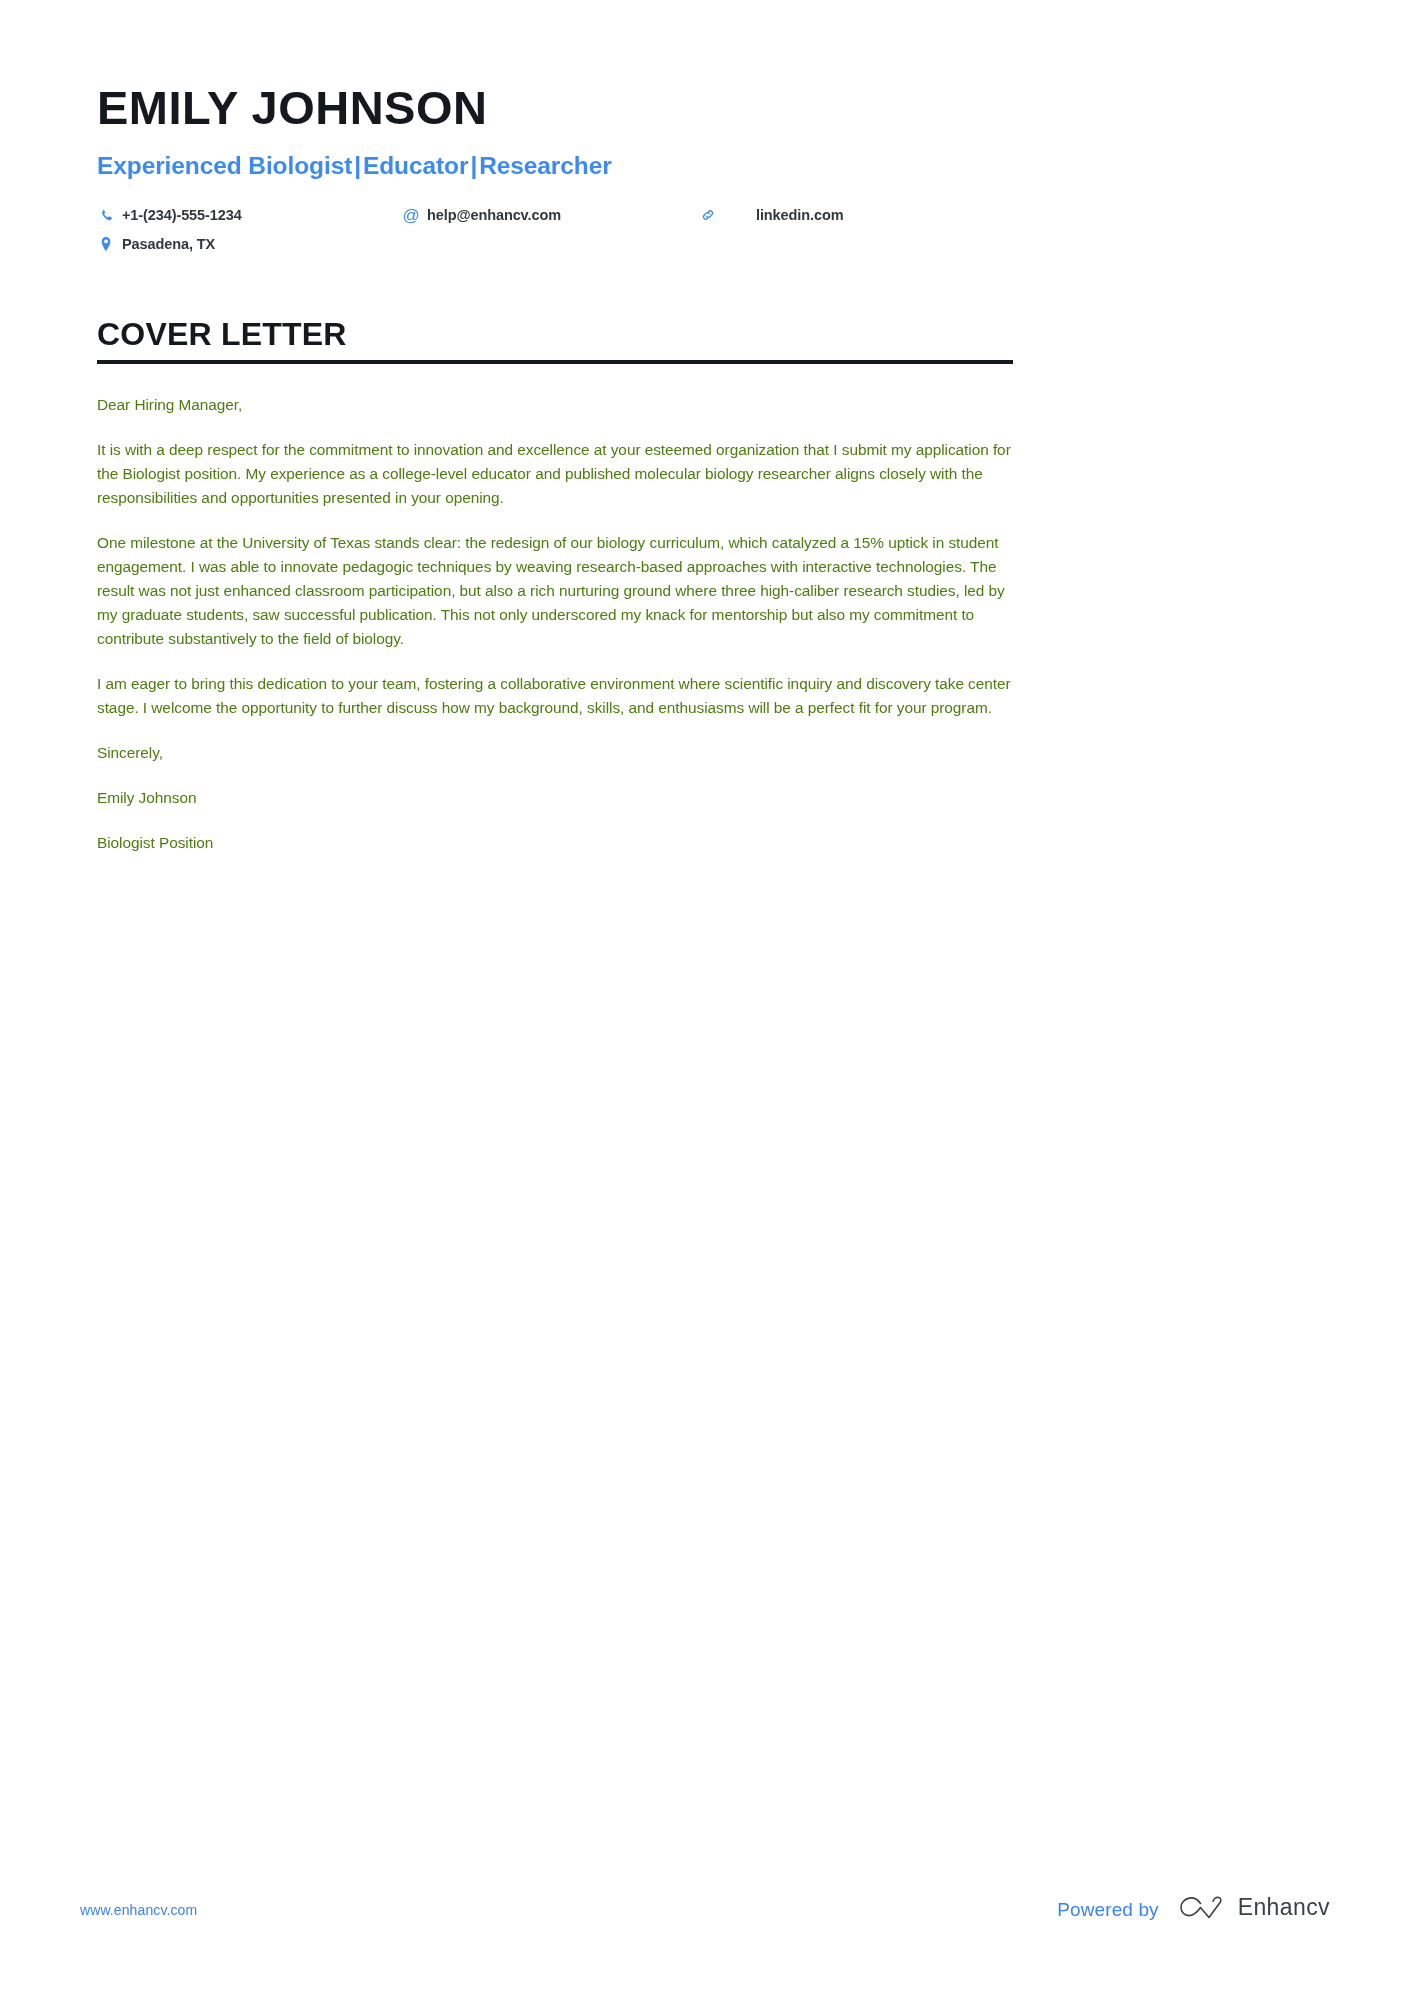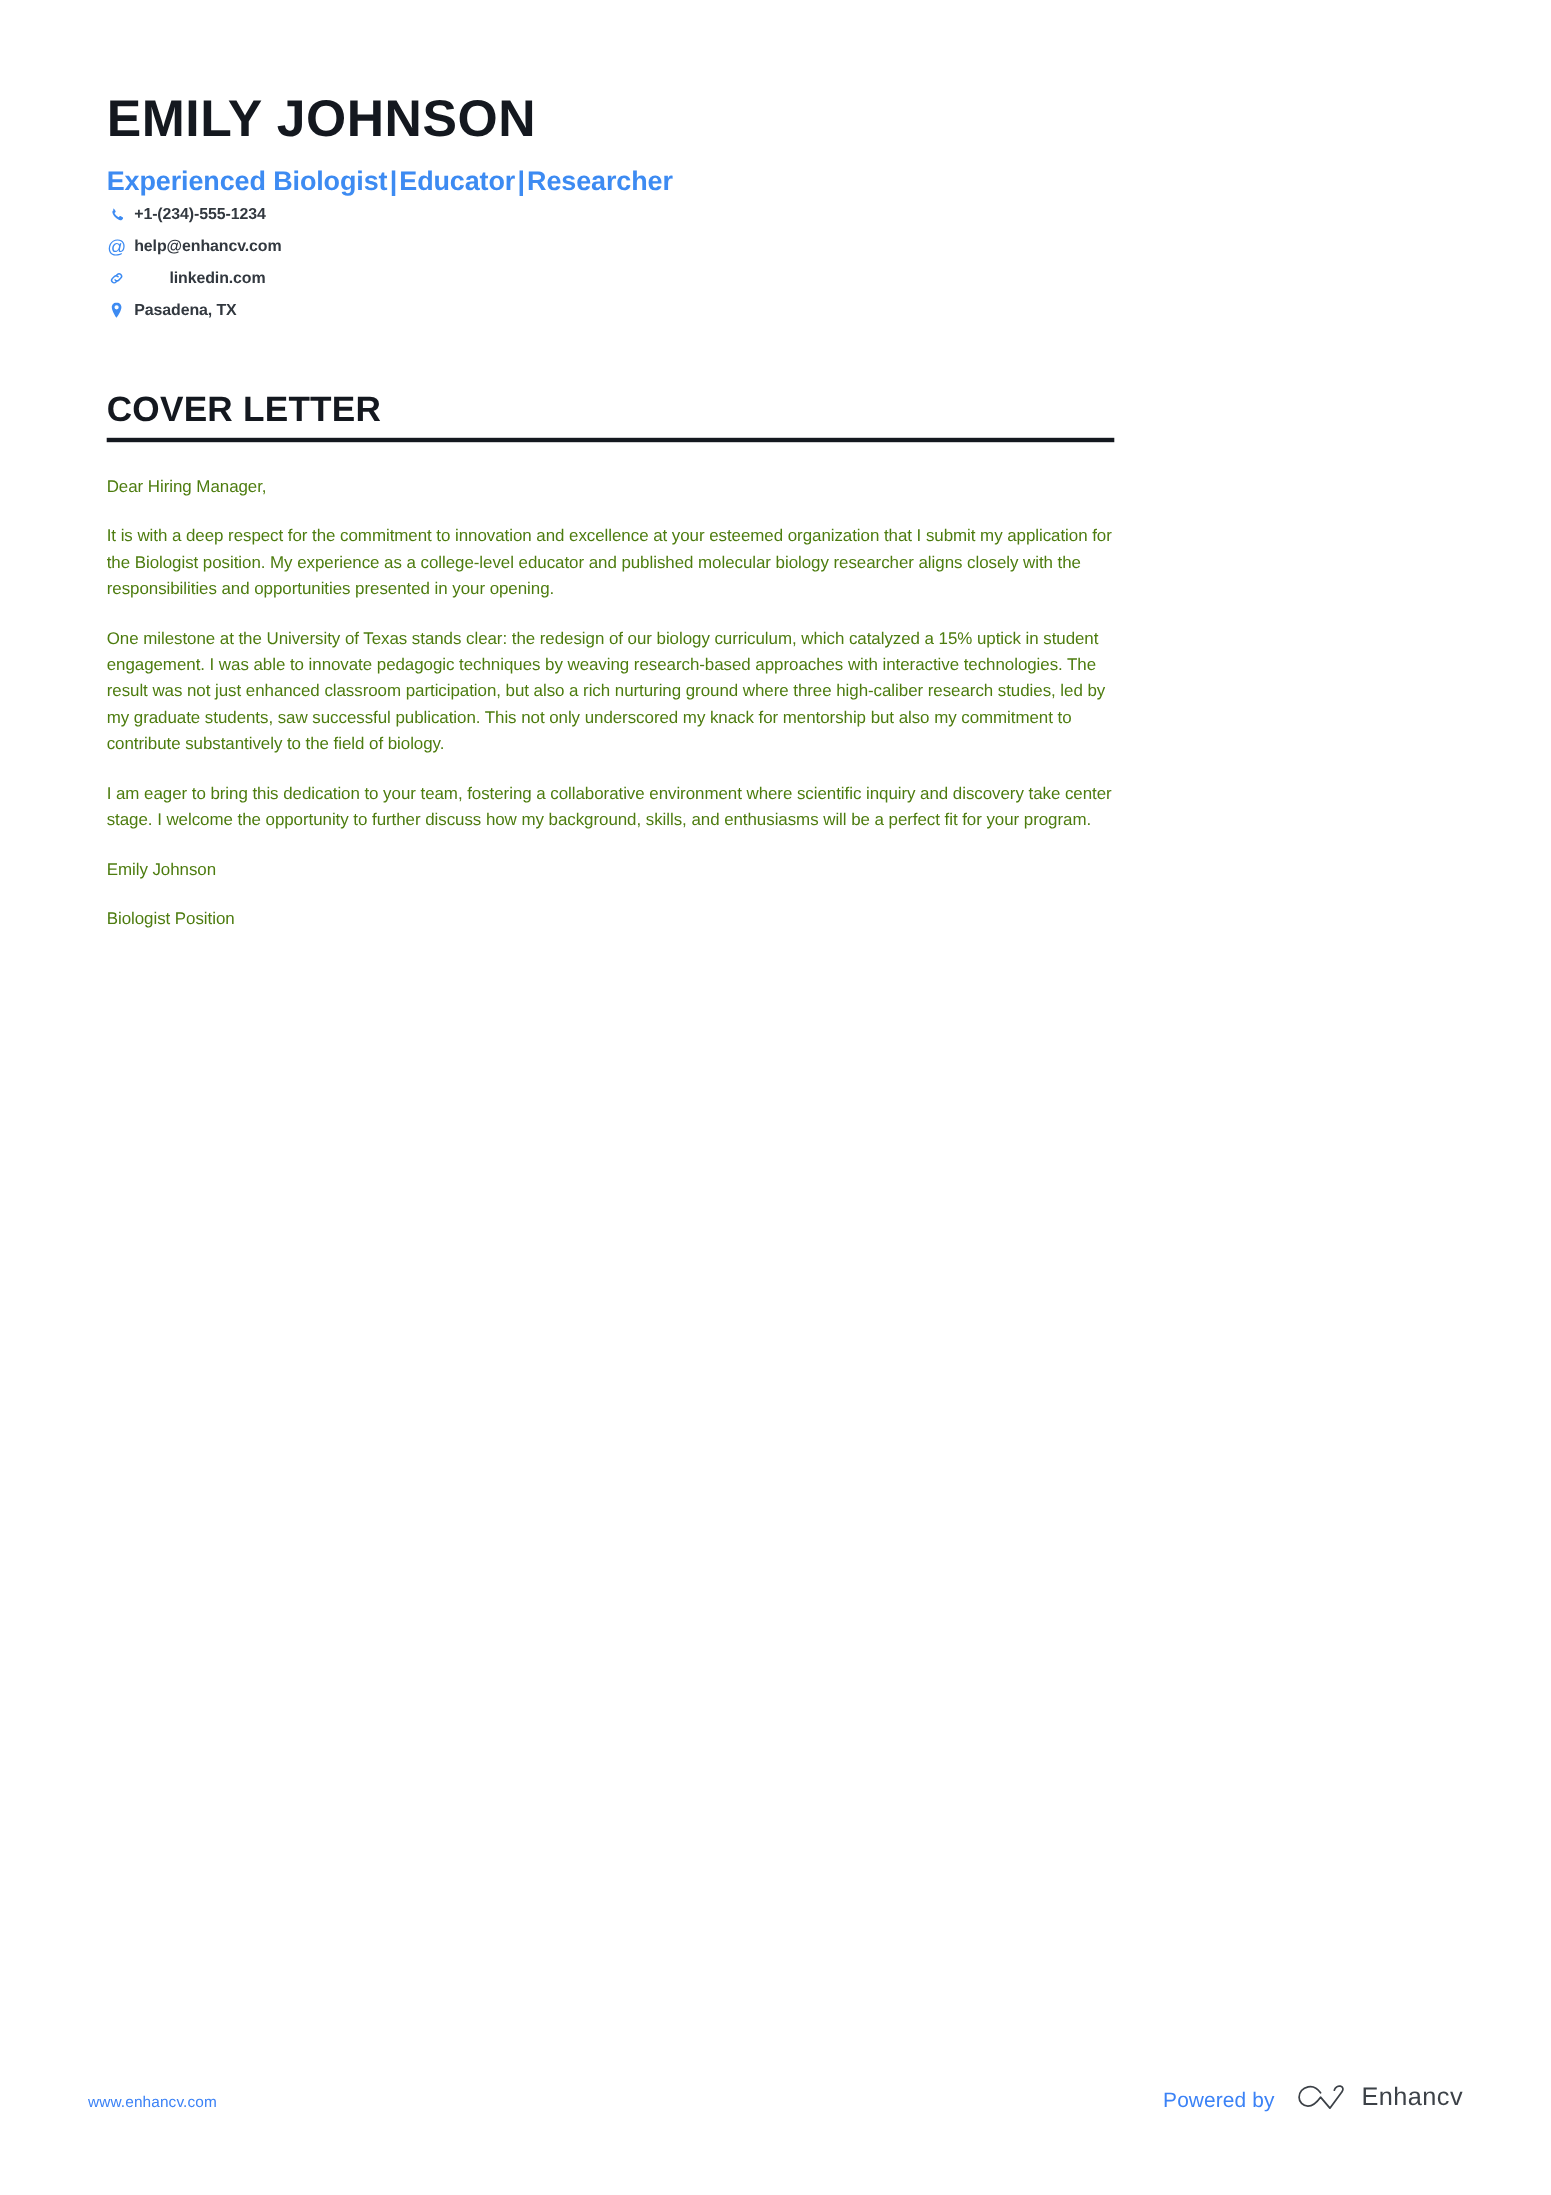--- a/index.html
+++ b/index.html
@@ -54,25 +54,24 @@
     white-space: nowrap;
   }
   .title-sep {
     display: inline-block;
     padding: 0 2px;
     font-weight: 700;
   }
 
   
   .contact-grid {
-    margin-top: 0;
+    margin-top: 20px;
     display: flex;
     flex-wrap: wrap;
     width: 916px;
-    flex-direction: column;
   }
   .contact-item {
     display: flex;
     align-items: center;
     box-sizing: border-box;
     height: 29px;
     font-size: 14.5px;
     font-weight: 700;
     color: #32383f;
     letter-spacing: -0.1px;
@@ -225,20 +224,21 @@
 
     <div class="section">
       <h2 class="section-title">COVER LETTER</h2>
       <div class="section-rule"></div>
 
       <div class="letter-body">
         <p class="para">Dear Hiring Manager,</p>
         <p class="para">It is with a deep respect for the commitment to innovation and excellence at your esteemed organization that I submit my application for the Biologist position. My experience as a college-level educator and published molecular biology researcher aligns closely with the responsibilities and opportunities presented in your opening.</p>
         <p class="para">One milestone at the University of Texas stands clear: the redesign of our biology curriculum, which catalyzed a 15% uptick in student engagement. I was able to innovate pedagogic techniques by weaving research-based approaches with interactive technologies. The result was not just enhanced classroom participation, but also a rich nurturing ground where three high-caliber research studies, led by my graduate students, saw successful publication. This not only underscored my knack for mentorship but also my commitment to contribute substantively to the field of biology.</p>
         <p class="para">I am eager to bring this dedication to your team, fostering a collaborative environment where scientific inquiry and discovery take center stage. I welcome the opportunity to further discuss how my background, skills, and enthusiasms will be a perfect fit for your program.</p>
+        <p class="para">Sincerely,</p>
         <p class="para">Emily Johnson</p>
         <p class="para">Biologist Position</p>
       </div>
     </div>
 
   </div>
 
   <div class="footer">
     <div class="footer-url">www.enhancv.com</div>
 

